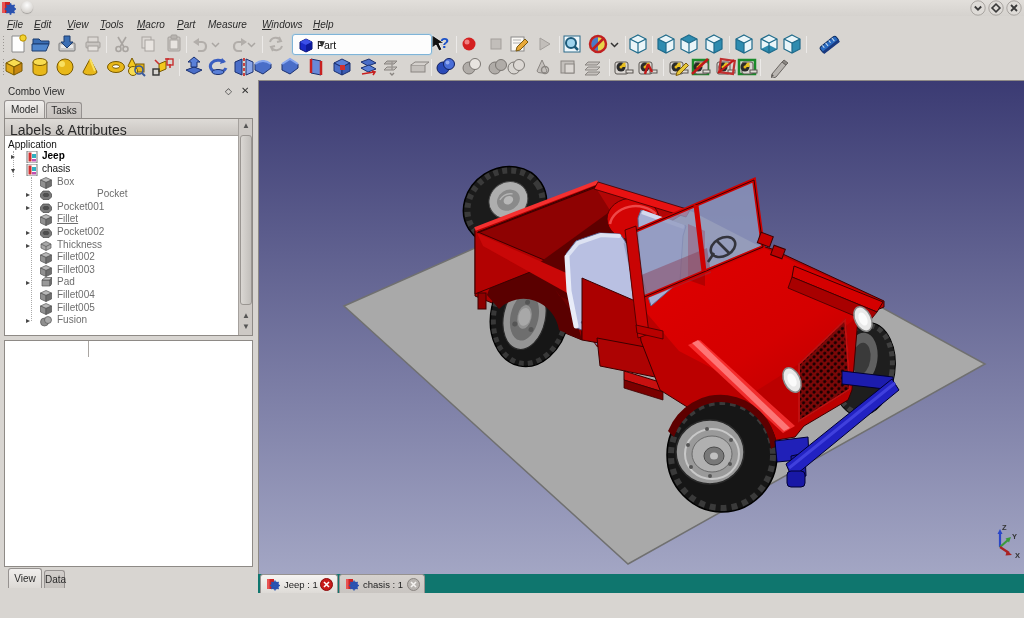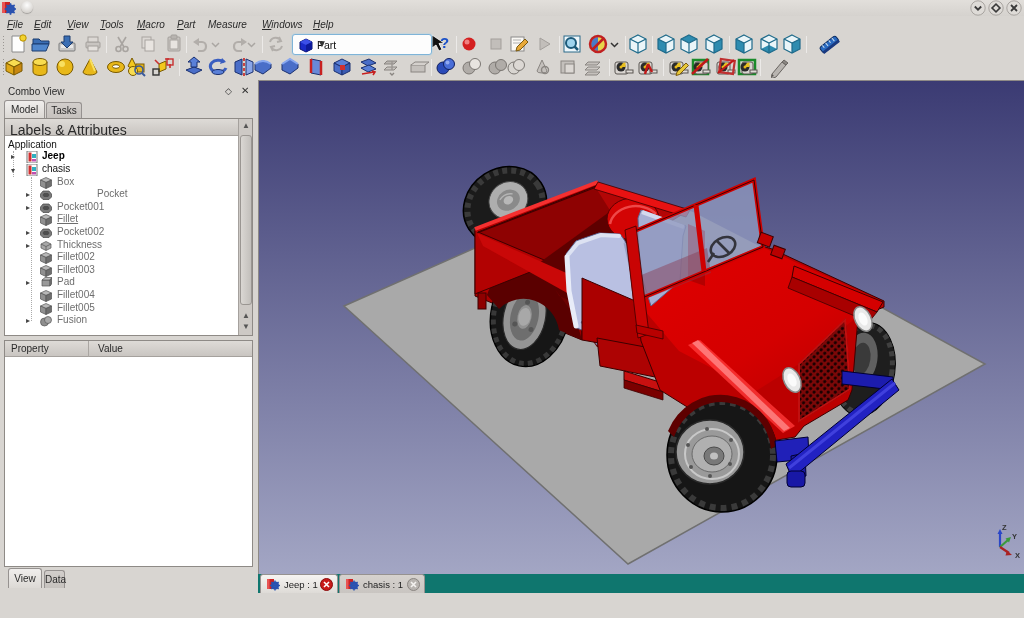--- a/index.html
+++ b/index.html
@@ -583,24 +583,20 @@
       <div class="texp" style="left:21px;top:179px;">▸</div>
       <div style="position:absolute;left:35px;top:178px;width:12px;height:12px;">
         <svg width="12" height="12" style="position:absolute;left:0;top:0">
           <circle cx="4.5" cy="7" r="4" fill="#8e8e8e" stroke="#555" stroke-width="0.7"></circle>
           <circle cx="8" cy="5" r="3.5" fill="#a8a8a8" stroke="#555" stroke-width="0.7"></circle>
         </svg>
       </div>
       <div class="trow " style="left:52px;top:177px;">Fusion</div>
     </div>
   <div id="propbox" class="abs"></div>
-  <div id="prophdr" class="abs">
-      <div class="col" style="left:6px;">Property</div>
-      <div class="col" style="left:93px;">Value</div>
-    </div>
   <div id="propdiv" class="abs"></div>
   <div id="tab-view" class="paneltab">View</div>
   <div id="tab-data" class="paneltab">Data</div>
   <div id="viewport" class="abs">
     <svg id="vpsvg" width="765" height="493" viewBox="0 0 765 493">
       <defs>
         <linearGradient id="sky" gradientUnits="userSpaceOnUse" x1="0" y1="0" x2="0" y2="493">
           <stop offset="0" stop-color="#3b3b73"></stop>
           <stop offset="1" stop-color="#a3a6c4"></stop>
         </linearGradient>

